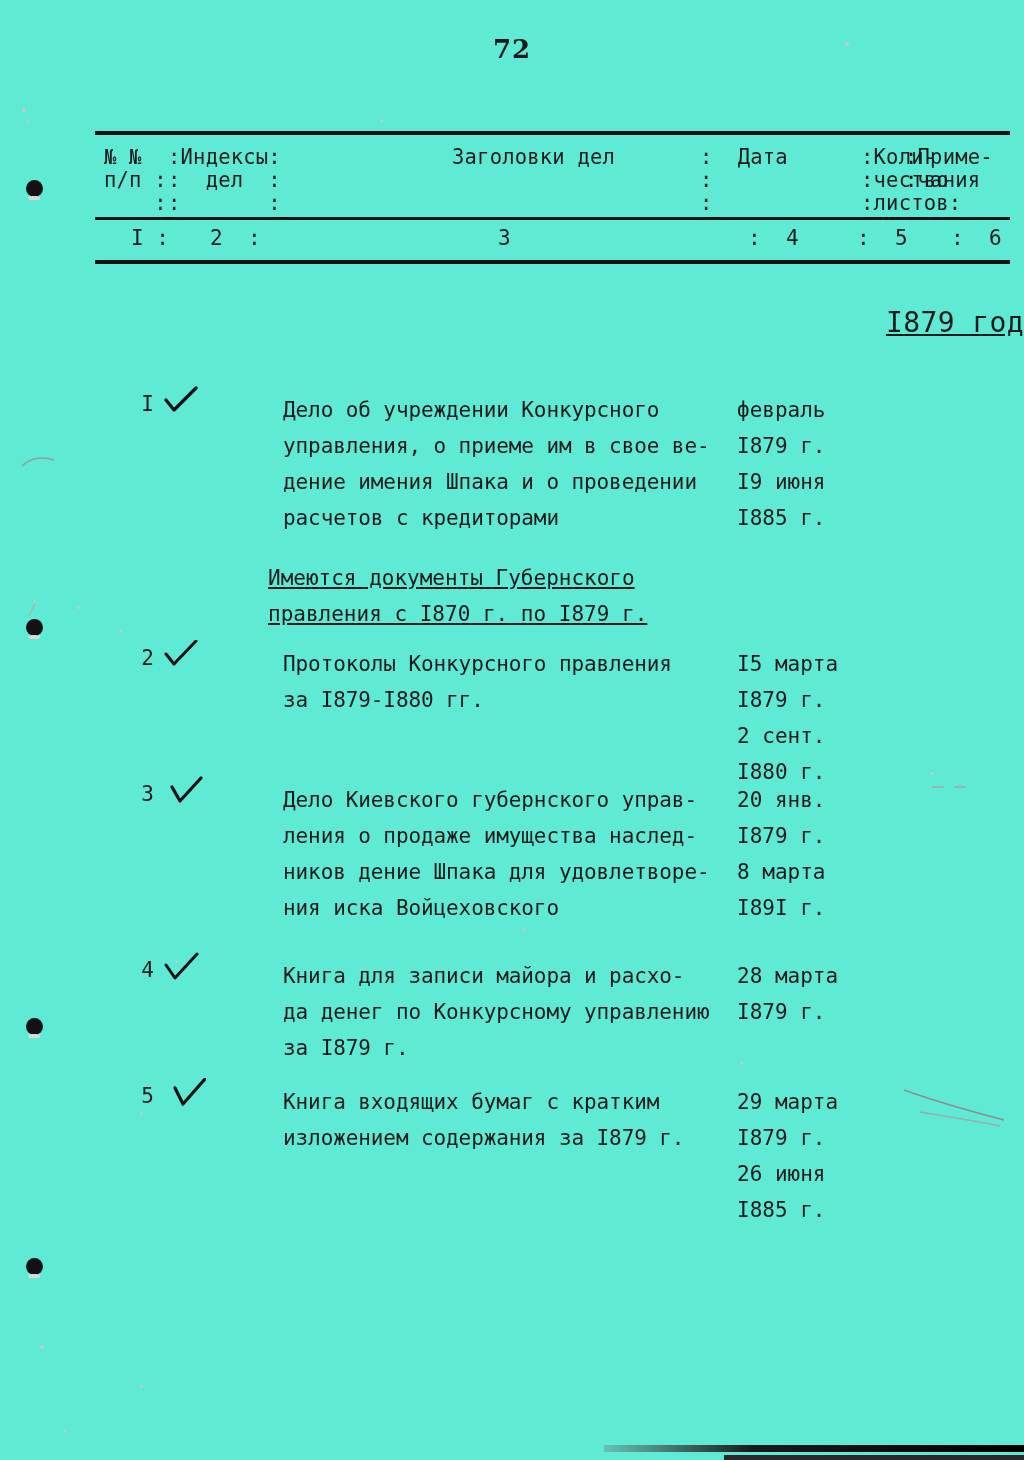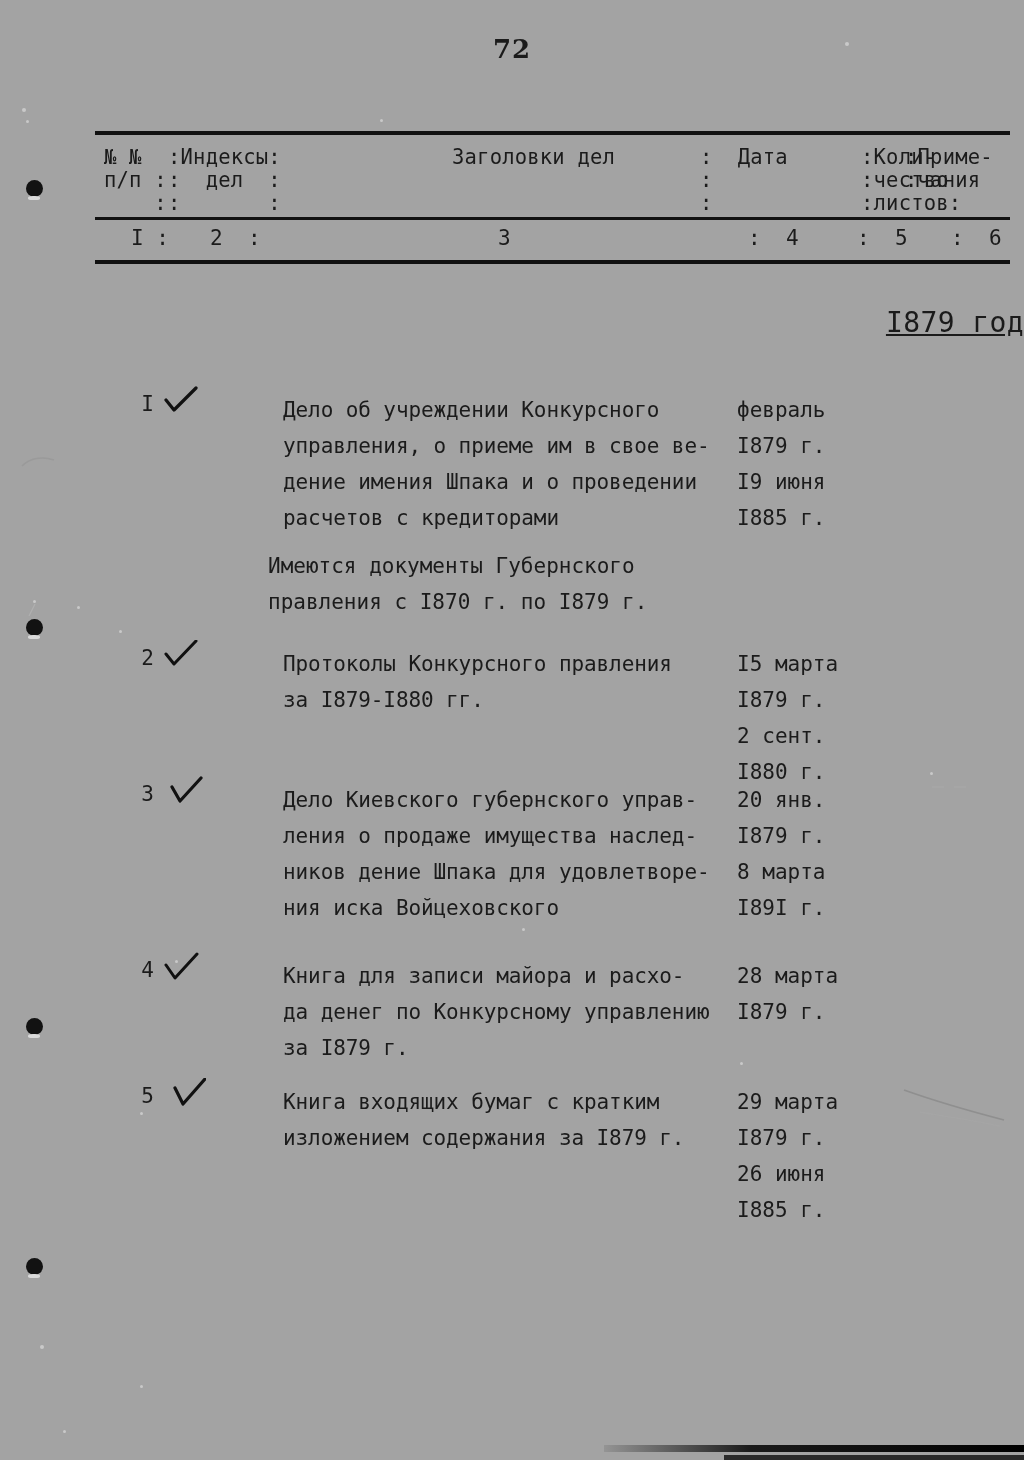--- a/index.html
+++ b/index.html
@@ -7,21 +7,21 @@
     margin: 0;
     padding: 0;
     background: #ffffff;
   }
 
   .page {
     position: relative;
     width: 1024px;
     height: 1460px;
     margin: 0 auto;
-    background: #a3a3a3;
+    background: #5eead4;
     overflow: hidden;
     font-family: "DejaVu Sans Mono", "Liberation Mono", monospace;
     color: #1b1b1b;
     
     box-sizing: border-box;
   }
 
   
   .speck {
     position: absolute;
@@ -278,21 +278,21 @@
     <div class="entry-title">Дело об учреждении Конкурсного
 управления, о приеме им в свое ве-
 дение имения Шпака и о проведении
 расчетов с кредиторами</div>
     <div class="entry-dates">февраль
 I879 г.
 I9 июня
 I885 г.</div>
   </div>
 
-  <div class="note-block" style="top:548px;">Имеются документы Губернского
+  <div class="note-block" style="top:560px;text-decoration:underline;">Имеются документы Губернского
 правления с I870 г. по I879 г.</div>
 
   <div class="entry" style="top:646px;">
     <div class="entry-num">2</div>
     <div class="checkmark">
       <svg viewBox="0 0 36 30" width="36" height="30">
         <path d="M3,14 L11,24 L33,1" stroke="#111" stroke-width="3" fill="none" stroke-linecap="round" stroke-linejoin="round"></path>
       </svg>
     </div>
     <div class="entry-title">Протоколы Конкурсного правления

